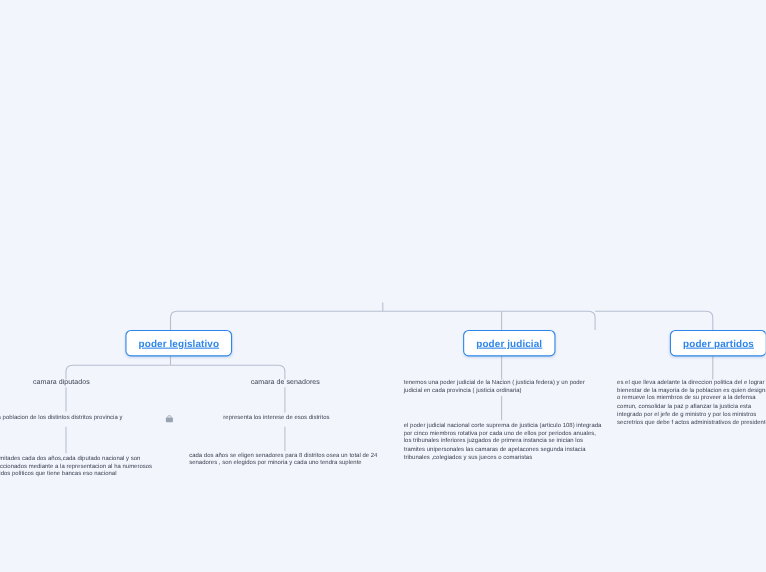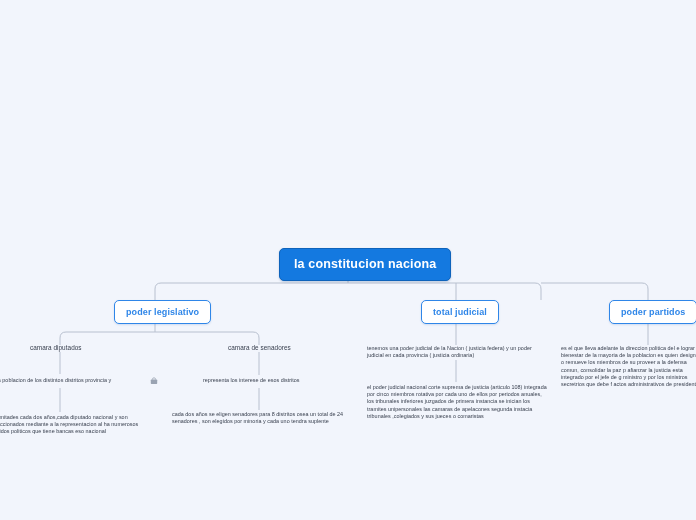--- a/index.html
+++ b/index.html
@@ -46,20 +46,21 @@
   .node-level2 {
     background: #ffffff;
     border: 1.4px solid #2f86e8;
     border-radius: 5px;
     color: #2f86e8;
     font-size: 9px;
     font-weight: bold;
     padding: 6px 11px 6px 11px;
     letter-spacing: .1px;
     box-shadow: 0 1px 2px rgba(60,110,190,.18);
+    text-decoration: underline;
   }
   .node-label {
     font-size: 6.4px;
     color: #39404f;
     letter-spacing: .05px;
     line-height: 1.15;
     background: transparent;
   }
   .node-para {
     font-size: 5.4px;
@@ -109,30 +110,27 @@
       <path d="M259 388 L259 410"></path>
 
       <path d="M456 321 L456 345"></path>
 
       <path d="M456 360 L456 382"></path>
 
       <path d="M648 321 L648 345"></path>
     </g>
   </svg>
 
-  <div class="node node-root" style="left:279px; top:248px;">
-    <span>la constitucion naciona</span>
-  </div>
 
   <div class="node node-level2" style="left:114px; top:300px;">
     <span>poder legislativo</span>
   </div>
 
   <div class="node node-level2" style="left:421px; top:300px;">
-    <span>total judicial</span>
+    <span>poder judicial</span>
   </div>
 
   <div class="node node-level2" style="left:609px; top:300px;">
     <span>poder partidos</span>
   </div>
 
   <div class="node node-label" style="left:30px; top:344px;">
     <span>camara  diputados</span>
   </div>
 

